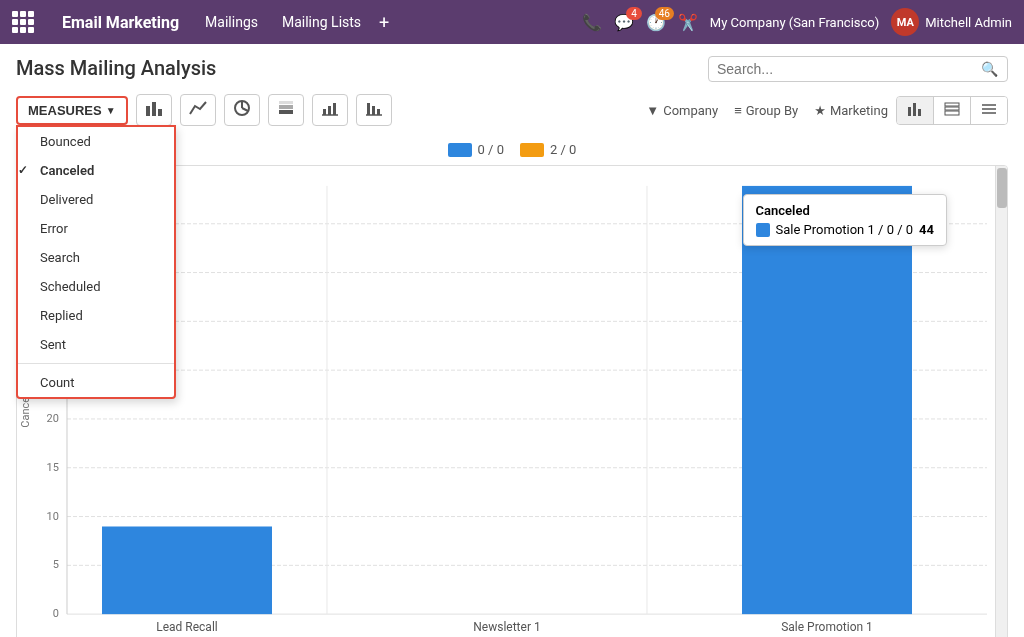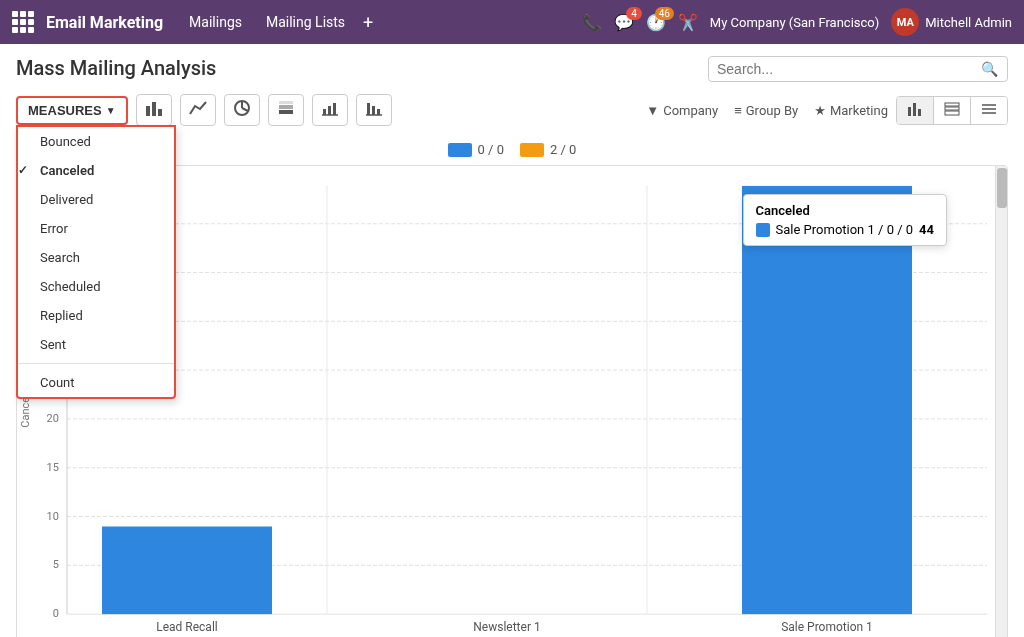--- a/index.html
+++ b/index.html
@@ -11,21 +11,21 @@
       color: #fff;
       height: 44px;
       display: flex;
       align-items: center;
       padding: 0 12px;
       gap: 16px;
     }
     .topbar-logo {
       display: flex;
       align-items: center;
-      gap: 8px;
+      gap: 24px;
       font-weight: bold;
       font-size: 16px;
     }
     .grid-icon { display: grid; grid-template-columns: repeat(3,6px); gap: 2px; margin-right: 4px; }
     .grid-dot { width: 6px; height: 6px; background: #fff; border-radius: 1px; }
     .topbar-nav { display: flex; align-items: center; gap: 4px; }
     .nav-item { color: #fff; padding: 4px 10px; border-radius: 4px; cursor: pointer; font-size: 14px; }
     .nav-plus { color: #fff; font-size: 18px; cursor: pointer; padding: 0 4px; }
     .topbar-spacer { flex: 1; }
     .topbar-icons { display: flex; align-items: center; gap: 12px; }

